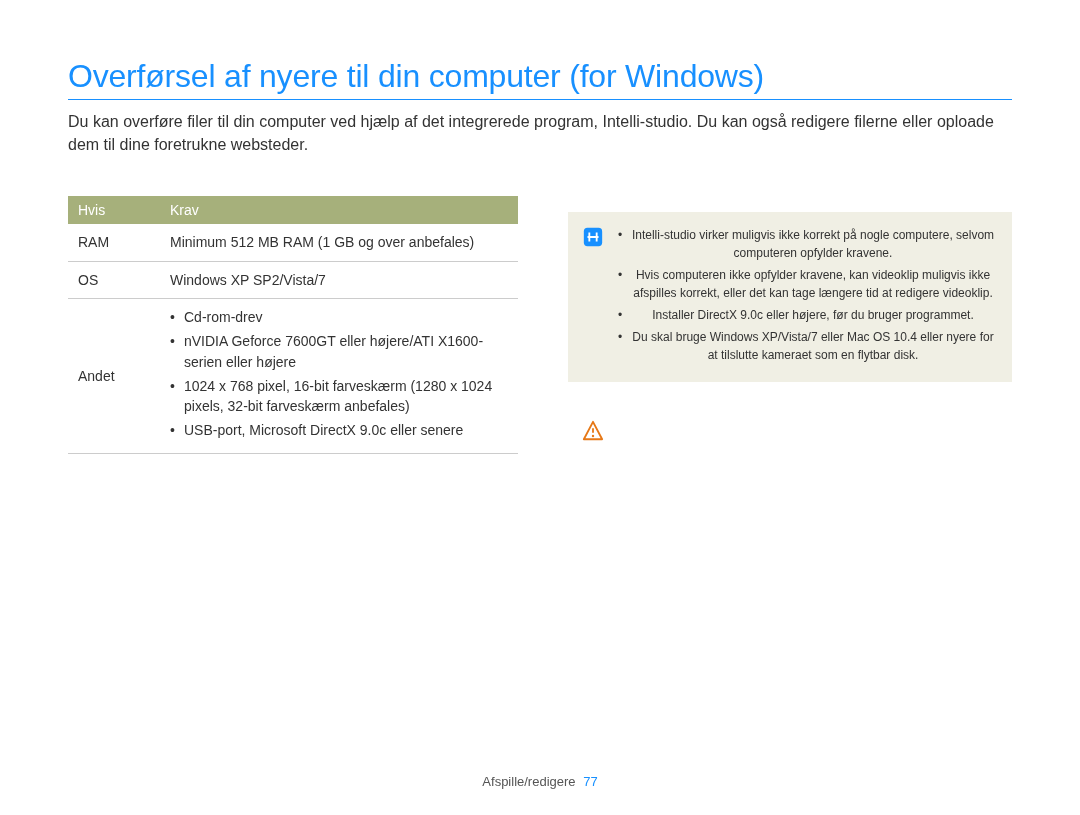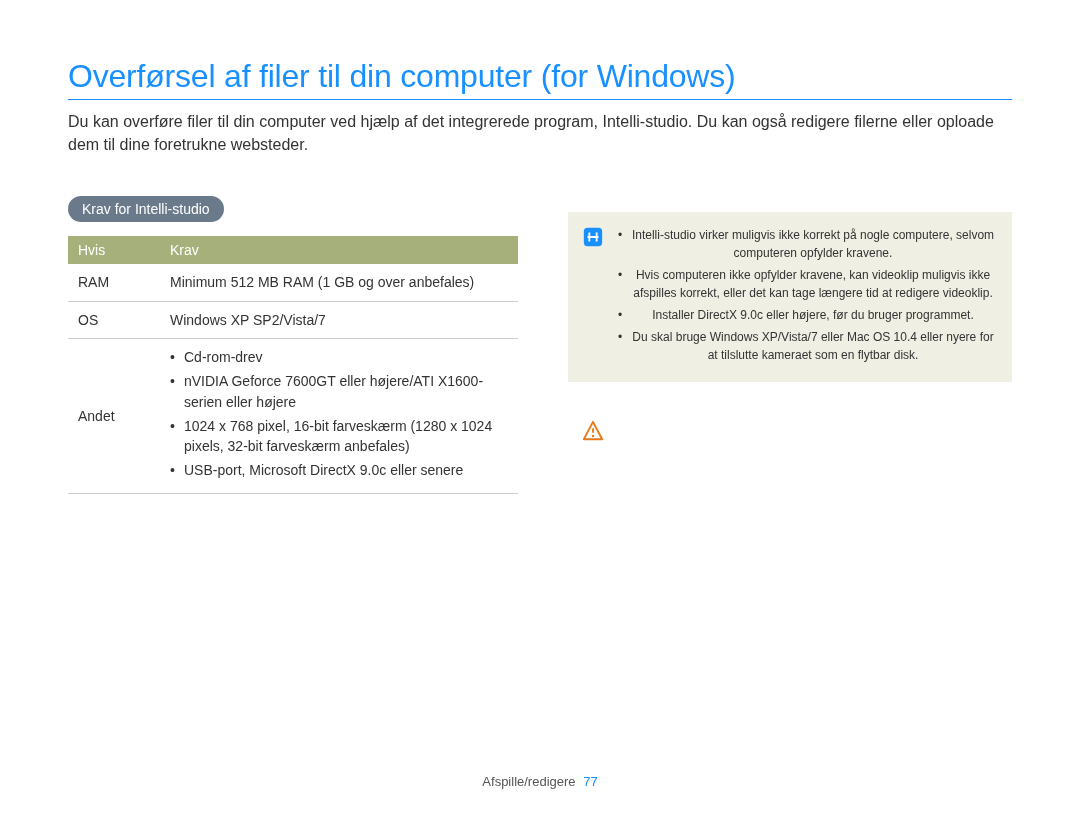--- a/index.html
+++ b/index.html
@@ -137,26 +137,25 @@
     font-size: 13px;
     color: #555;
     margin-top: 48px;
   }
   .footer .pg { color: #1890ff; margin-left: 4px; }
 </style>
 </head>
 <body>
 
 <div class="page">
-  <h1 class="page-title">Overførsel af filer til din computer (for Windows)</h1>
+  <h1 class="page-title">Overførsel af nyere til din computer (for Windows)</h1>
   <p class="intro">Du kan overføre filer til din computer ved hjælp af det integrerede program, Intelli-studio. Du kan også redigere filerne eller oploade dem til dine foretrukne websteder.</p>
 
   <div class="columns">
     <div class="col-left">
-      <div class="section-pill">Krav for Intelli-studio</div>
 
       <table class="req">
         <thead>
           <tr>
             <th>Hvis</th>
             <th>Krav</th>
           </tr>
         </thead>
         <tbody>
           <tr>

